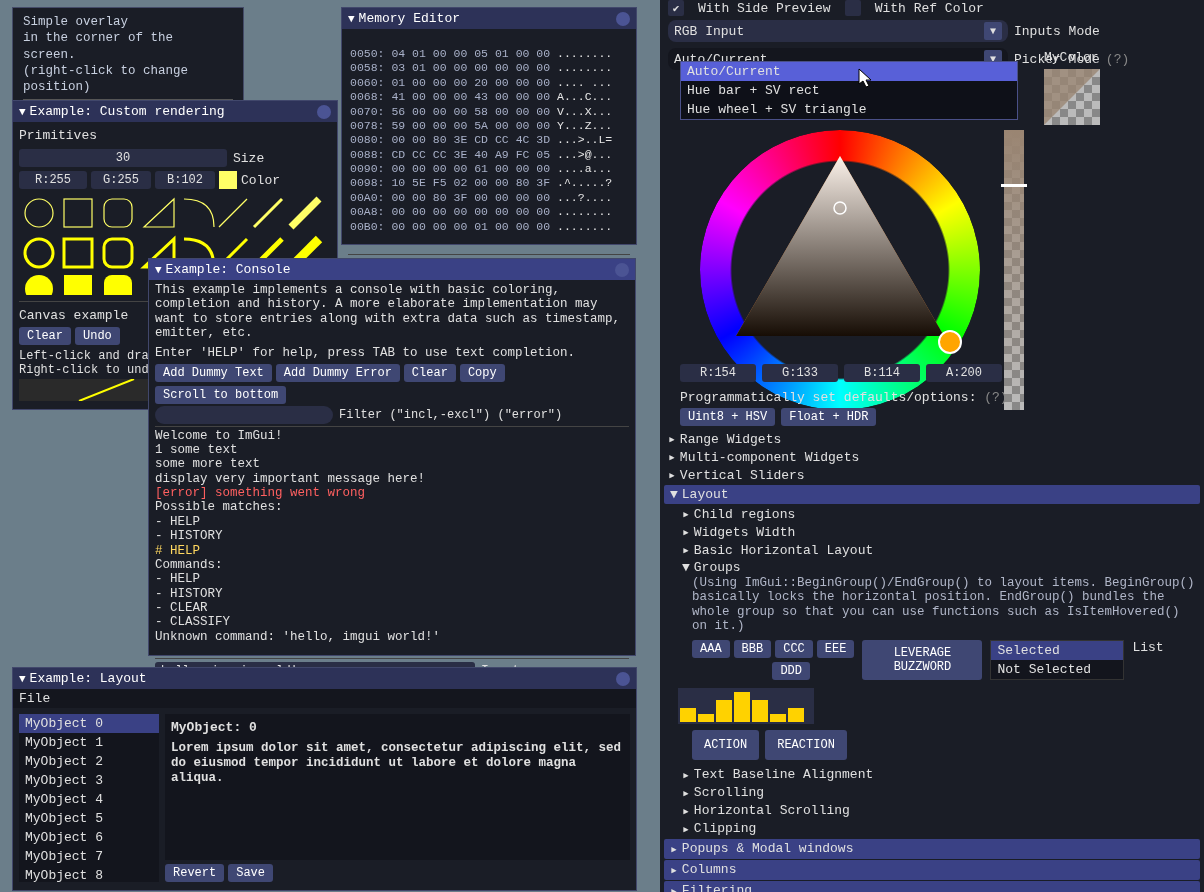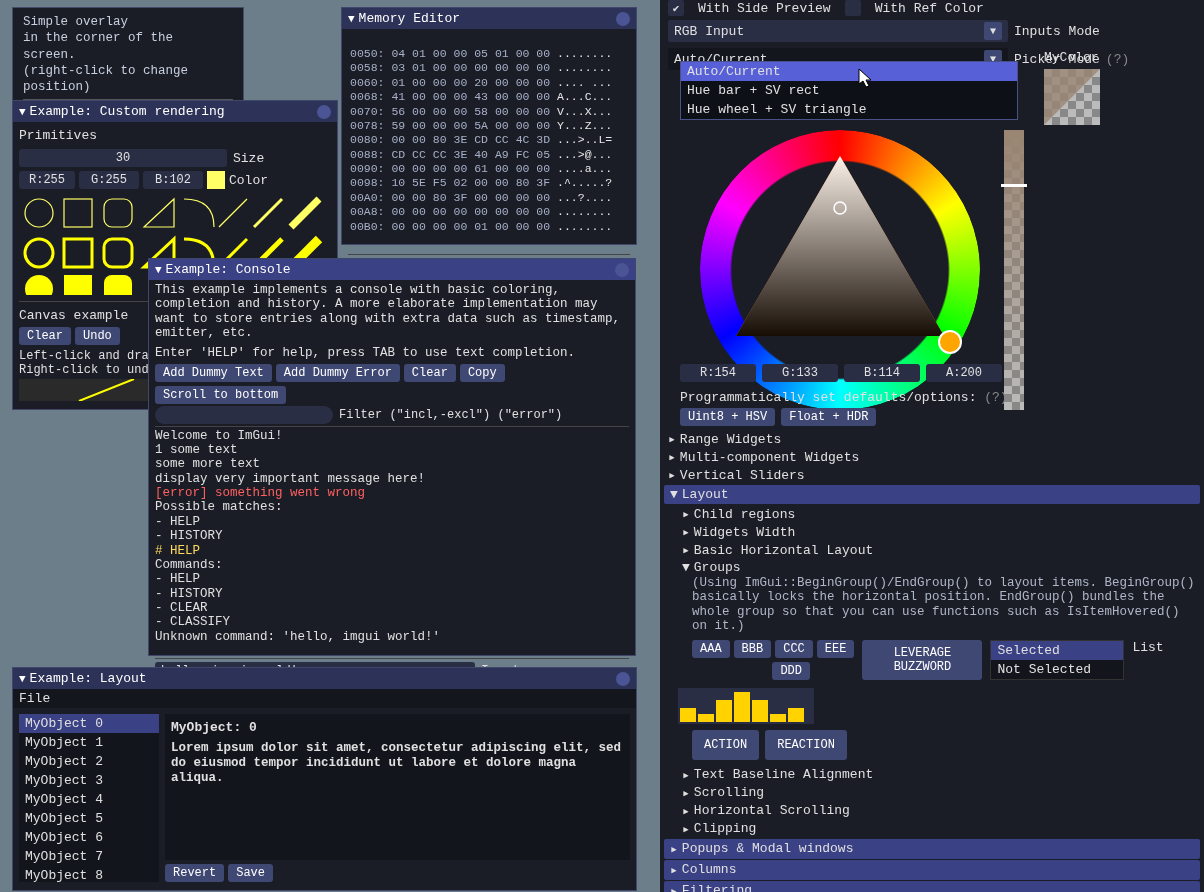--- a/index.html
+++ b/index.html
@@ -59,21 +59,21 @@
     background: #2a2e45;
     border: none;
     color: #e0e0e0;
     padding: 2px 6px;
     font-family: inherit;
     font-size: 12px;
     border-radius: 3px;
   }
   .combo {
     background: #2a2e45;
-    border-radius: 2px;
+    border-radius: 8px;
     padding: 2px 6px;
     display: flex;
     align-items: center;
     justify-content: space-between;
   }
   .combo .arrow {
     background: #3f4773;
     width: 18px; height: 18px;
     display: inline-flex;
     align-items: center;
@@ -141,21 +141,21 @@
     <span>Example: Custom rendering</span>
     <span class="collapse-circle"></span>
   </div>
   <div style="padding:6px;">
     <div style="margin-bottom:6px;">Primitives</div>
     <div style="display:flex; gap:6px; align-items:center; margin-bottom:4px;">
       <div class="input-dark" style="width:208px; text-align:center;">30</div>
       <span>Size</span>
     </div>
     <div style="display:flex; gap:4px; align-items:center; margin-bottom:6px;">
-      <span class="input-dark" style="width:56px;text-align:center;">R:255</span>
+      <span class="input-dark" style="width:68px;text-align:center;">R:255</span>
       <span class="input-dark" style="width:60px;text-align:center;">G:255</span>
       <span class="input-dark" style="width:60px;text-align:center;">B:102</span>
       <span class="color-swatch" style="background:#ffff66;"></span>
       <span>Color</span>
     </div>
     
     <svg width="310" height="100">
       <g stroke="#ffff66" stroke-width="1.2" fill="none">
         <circle cx="20" cy="18" r="14"></circle>
         <rect x="45" y="4" width="28" height="28"></rect>

